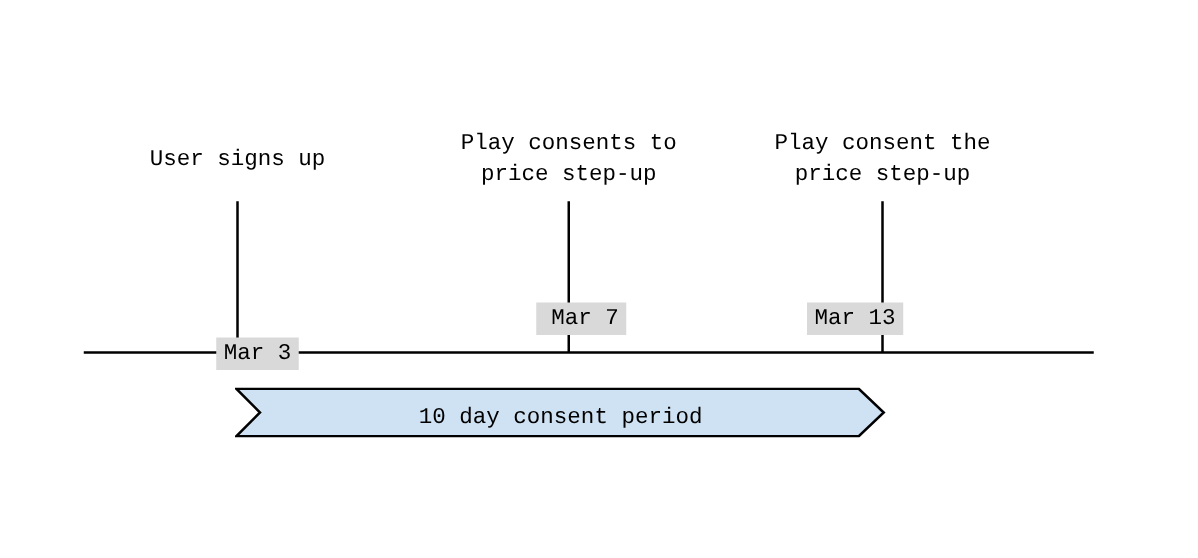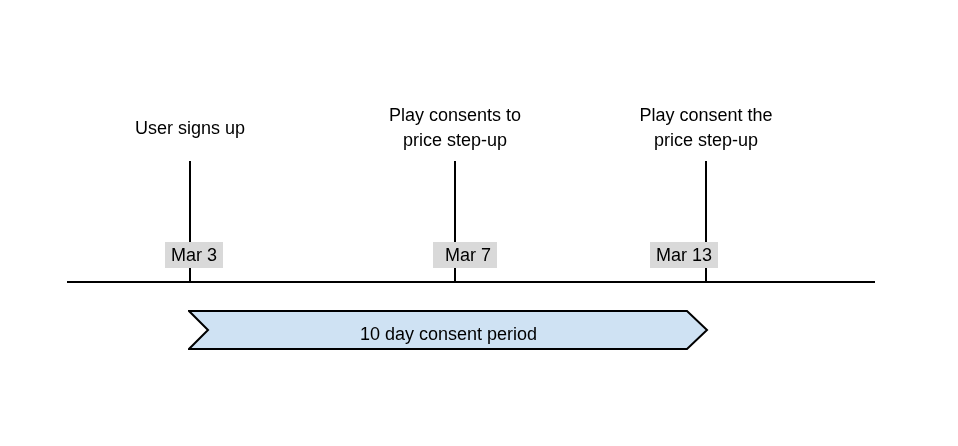--- a/index.html
+++ b/index.html
@@ -5,21 +5,21 @@
   html, body {
     margin: 0;
     padding: 0;
     background: #ffffff;
   }
   .canvas {
     position: relative;
     width: 958px;
     height: 392px;
     background: var(--background, #ffffff);
-    font-family: Liberation Sans, sans-serif;
+    font-family: Liberation Mono, monospace;
     color: var(--text, #000000);
     overflow: hidden;
   }
   
   .axis {
     position: absolute;
     left: 67px;
     top: 281px;
     width: 808px;
     height: 2px;
@@ -58,21 +58,21 @@
     position: absolute;
     top: 242px;
     transform: translateX(-50%);
     background: var(--date-bg, #d9d9d9);
     font-size: 18px;
     line-height: 26px;
     padding: 0 6px;
     white-space: nowrap;
     z-index: 2;
   }
-  .date-label.d1 { left: 194px; }
+  .date-label.d1 { left: 206px; margin-top: 28px; }
   .date-label.d2 { left: 465px; padding-left: 12px; }
   .date-label.d3 { left: 684px; }
   
   .banner {
     position: absolute;
     left: 188px;
     top: 310px;
     width: 521px;
     height: 40px;
   }

